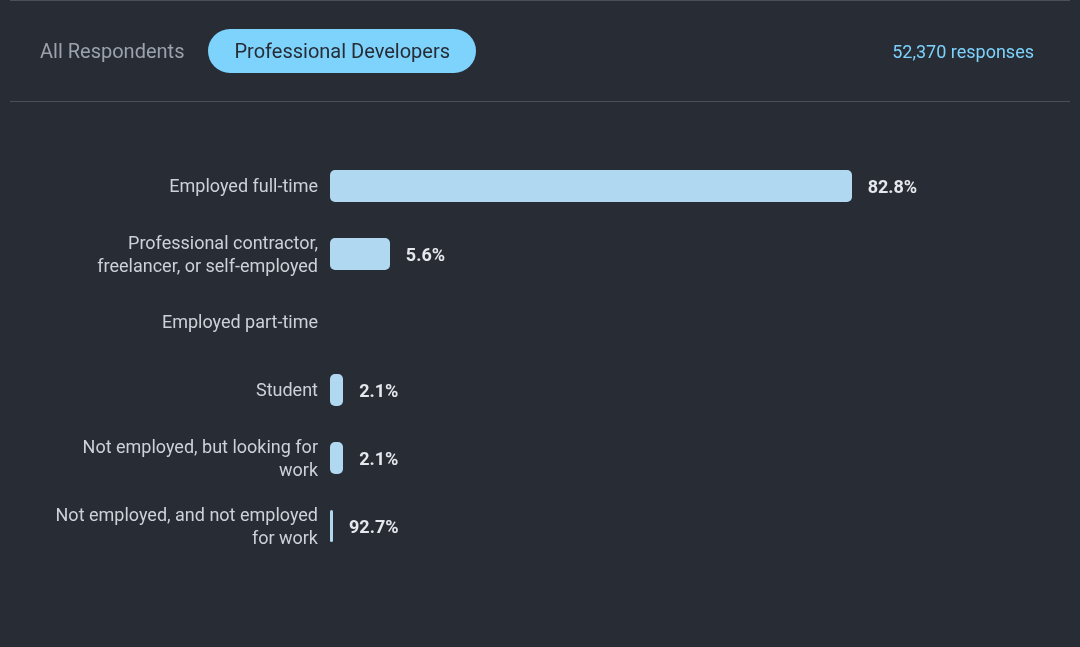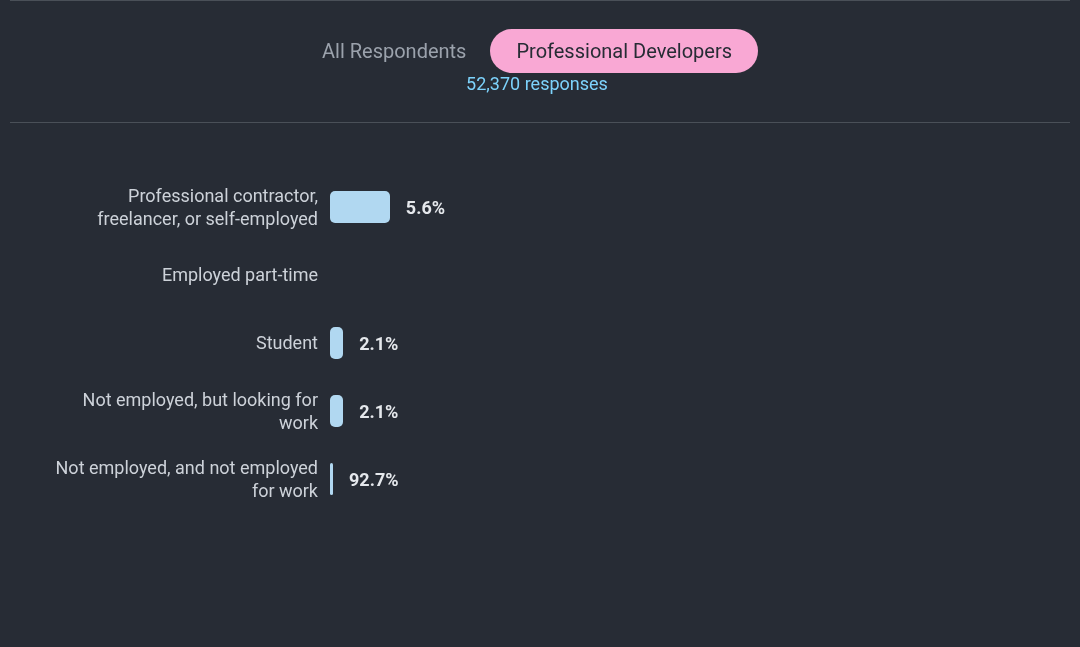--- a/index.html
+++ b/index.html
@@ -21,39 +21,38 @@
     .divider {
       height: 1px;
       background: #4a5058;
       margin: 0;
     }
     .header-row {
       display: flex;
       align-items: center;
       padding: 28px 30px 28px 30px;
       justify-content: space-between;
-      flex-direction: column;
     }
     .tabs {
       display: flex;
       align-items: center;
       gap: 24px;
     }
     .tab {
       font-size: 20px;
       color: #9ba2ac;
       padding: 10px 26px;
       border-radius: 24px;
       background: transparent;
       border: none;
       cursor: pointer;
       font-family: inherit;
     }
     .tab.active {
-      background: #f9a8d4;
+      background: #7dd3fc;
       color: #272c35;
     }
     .tab.inactive {
       padding-left: 0;
       padding-right: 0;
     }
     .responses {
       font-size: 18px;
       color: #7dd3fc;
       padding-right: 6px;
@@ -108,20 +107,27 @@
       <button class="tab inactive">All Respondents</button>
       <button class="tab active">Professional Developers</button>
     </div>
     <div class="responses">52,370 responses</div>
   </div>
 
   <div class="divider"></div>
 
   <div class="chart">
 
+    <div class="row">
+      <div class="label">Employed full-time</div>
+      <div class="bar-area">
+        <div class="bar" style="width: 521.64px;"></div>
+        <div class="value">82.8%</div>
+      </div>
+    </div>
 
     <div class="row">
       <div class="label">Professional contractor, freelancer, or self-employed</div>
       <div class="bar-area">
         <div class="bar" style="width: 59.85px;"></div>
         <div class="value">5.6%</div>
       </div>
     </div>
 
     <div class="row">

